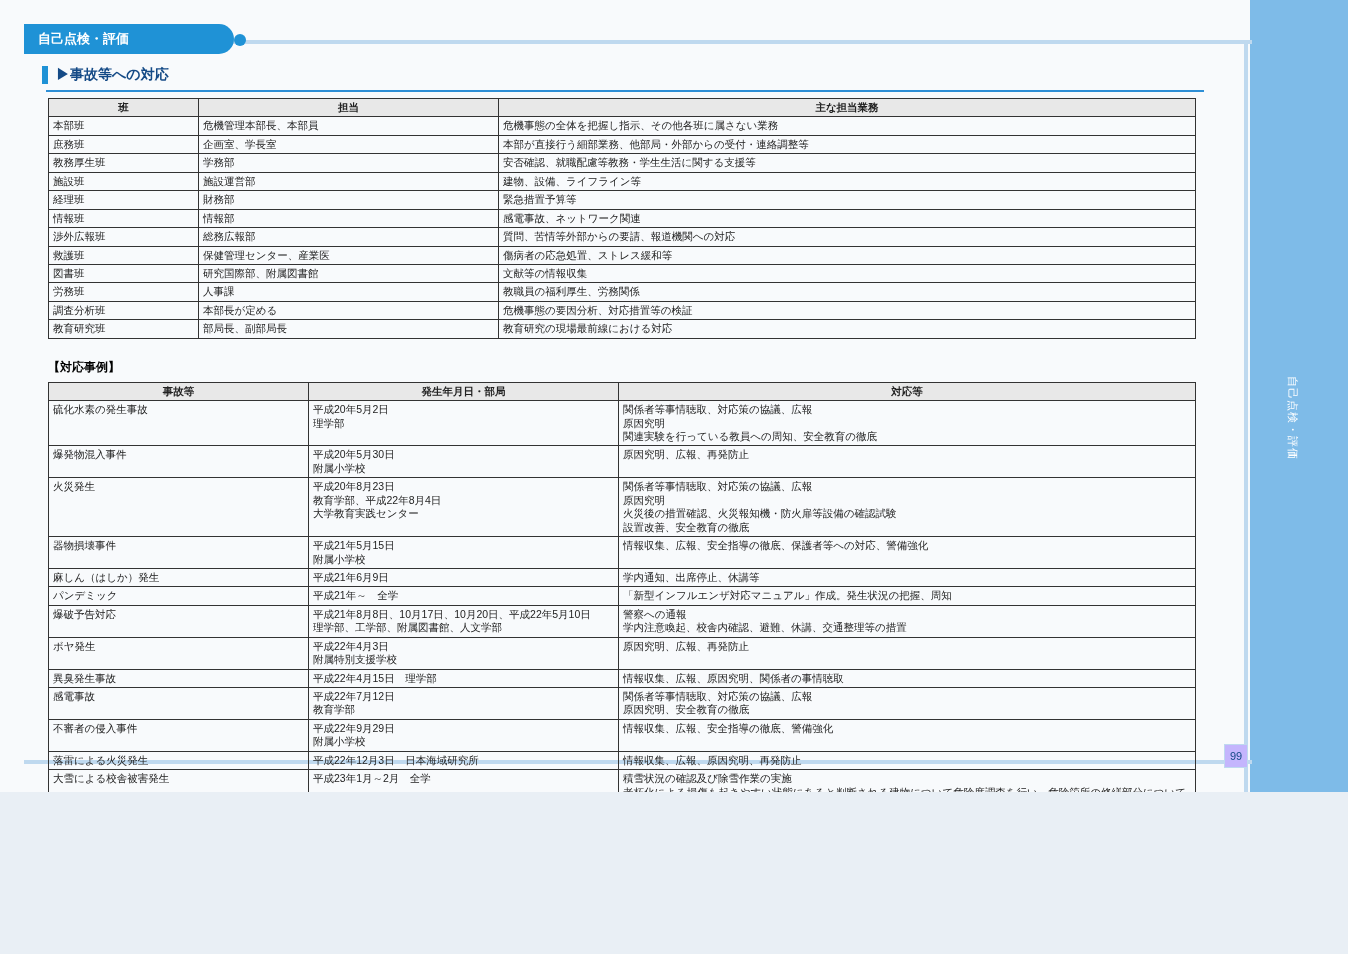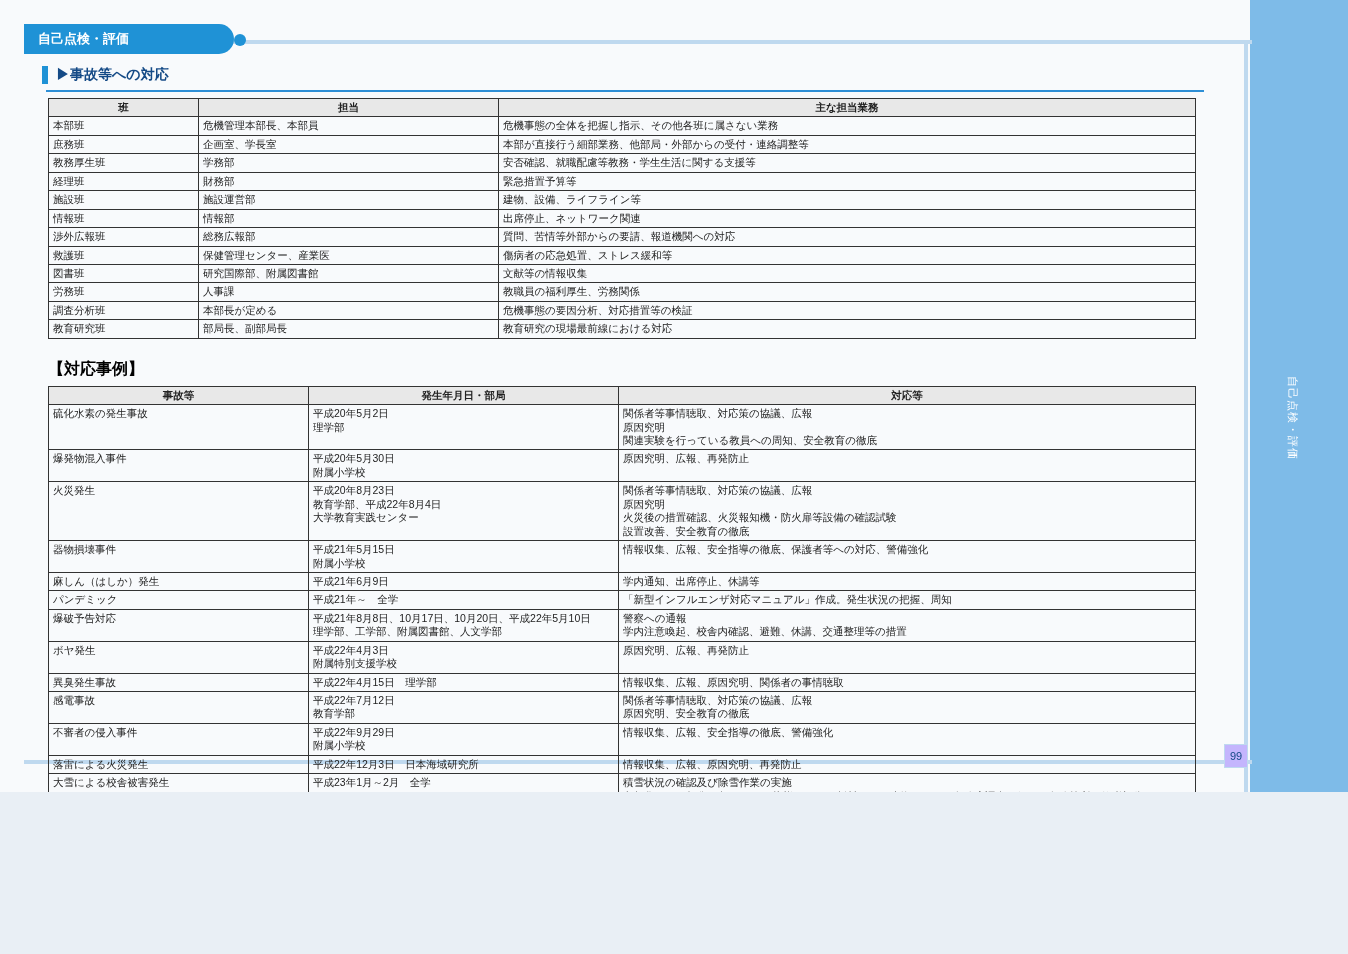--- a/index.html
+++ b/index.html
@@ -114,21 +114,21 @@
   th {
     background: #e8e8e8;
     font-weight: bold;
     text-align: center;
     font-size: 10.5px;
   }
   .t1 col.c1 { width: 150px; }
   .t1 col.c2 { width: 300px; }
   .t1 col.c3 { width: auto; }
   .subhead {
-    font-size: 16px;
+    font-size: 12px;
     font-weight: bold;
     margin: 20px 0 6px 6px;
   }
   .t2 col.c1 { width: 260px; }
   .t2 col.c2 { width: 310px; }
   .t2 col.c3 { width: auto; }
   .page-num-box {
     position: absolute;
     right: 100px;
     bottom: 24px;
@@ -201,33 +201,33 @@
             <td>庶務班</td>
             <td>企画室、学長室</td>
             <td>本部が直接行う細部業務、他部局・外部からの受付・連絡調整等</td>
           </tr>
           <tr>
             <td>教務厚生班</td>
             <td>学務部</td>
             <td>安否確認、就職配慮等教務・学生生活に関する支援等</td>
           </tr>
           <tr>
+            <td>施設班</td>
+            <td>施設運営部</td>
+            <td>建物、設備、ライフライン等</td>
+          </tr>
+          <tr>
             <td>経理班</td>
             <td>財務部</td>
             <td>緊急措置予算等</td>
           </tr>
           <tr>
-            <td>施設班</td>
-            <td>施設運営部</td>
-            <td>建物、設備、ライフライン等</td>
-          </tr>
-          <tr>
             <td>情報班</td>
             <td>情報部</td>
-            <td>出席停止、ネットワーク関連</td>
+            <td>感電事故、ネットワーク関連</td>
           </tr>
           <tr>
             <td>渉外広報班</td>
             <td>総務広報部</td>
             <td>質問、苦情等外部からの要請、報道機関への対応</td>
           </tr>
           <tr>
             <td>救護班</td>
             <td>保健管理センター、産業医</td>
             <td>傷病者の応急処置、ストレス緩和等</td>

